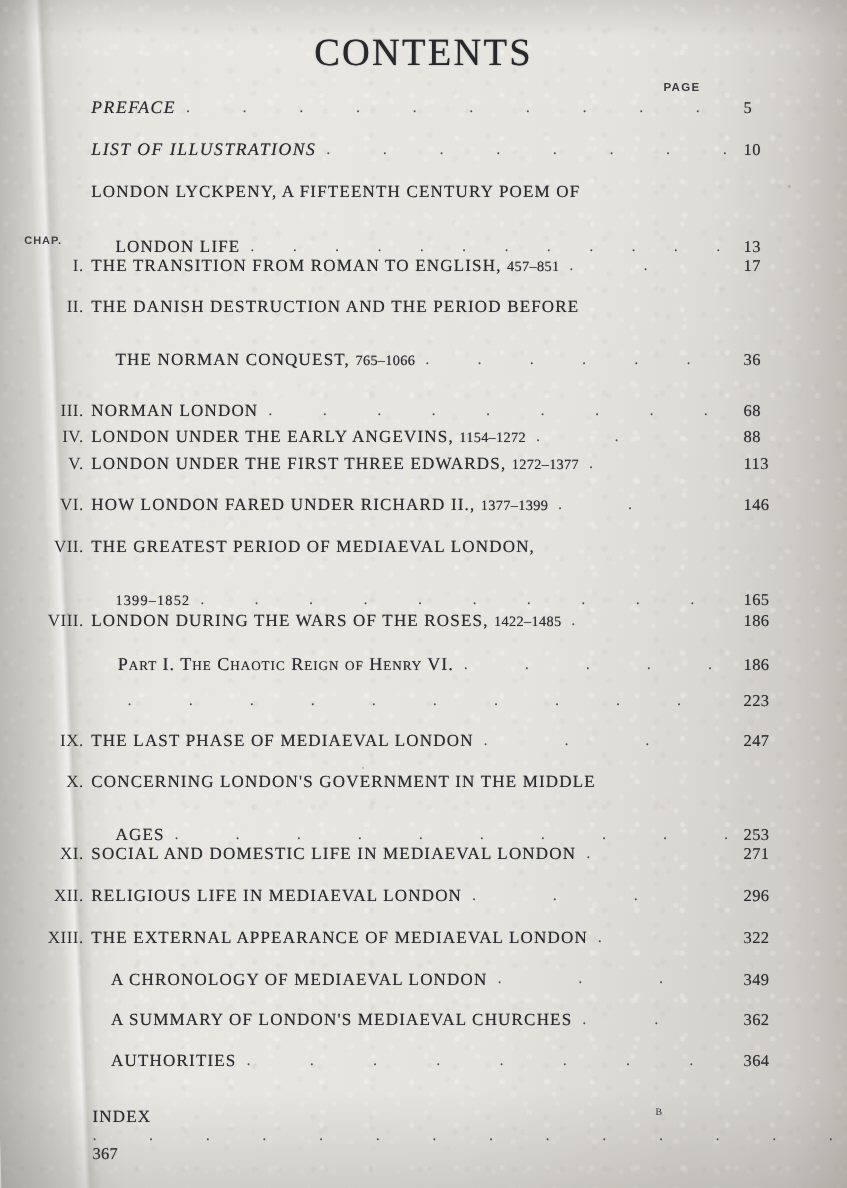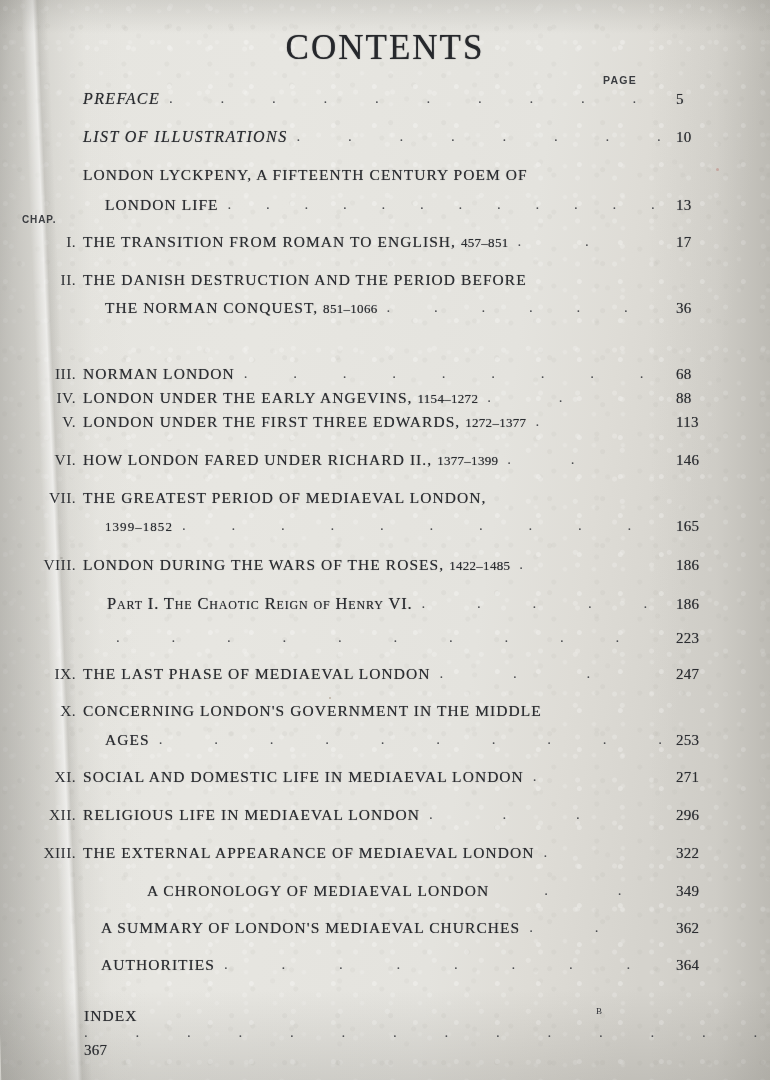--- a/index.html
+++ b/index.html
@@ -196,21 +196,21 @@
   .row.front .label {
     font-style: italic;
     letter-spacing: 1.4px;
     font-size: 16px;
   }
   .row.front .leader { letter-spacing: 22px; }
 
   .row.cont {
     
   }
-  .row.cont .label { letter-spacing: 1.05px; }
+  .row.cont .label { letter-spacing: 1.05px; margin-top: 20px; }
 
   .row.part .label {
     font-variant: small-caps;
     font-size: 16.5px;
     letter-spacing: .85px;
   }
   .row.part .leader { letter-spacing: 24px; }
 
   .signature {
     position: absolute;
@@ -287,21 +287,21 @@
     </div>
 
     <div class="row" style="top:271px;">
       <span class="num">II.</span>
       <span class="label">THE DANISH DESTRUCTION AND THE PERIOD BEFORE</span>
       <span class="leader"></span>
       <span class="pg"></span>
     </div>
     <div class="row cont" style="top:299px;">
       <span class="num"></span>
-      <span class="label" style="margin-left:22px;"><span>THE NORMAN CONQUEST,</span> <span class="years">851–1066</span></span>
+      <span class="label" style="margin-left:22px;"><span>THE NORMAN CONQUEST,</span> <span class="years">765–1066</span></span>
       <span class="leader" style="letter-spacing:20px;">. . . . . . . . . . . . . . . . . . . .</span>
       <span class="pg">36</span>
     </div>
 
     <div class="row" style="top:337px;margin-top:28px;">
       <span class="num">III.</span>
       <span class="label">NORMAN LONDON</span>
       <span class="leader" style="letter-spacing:21px;">. . . . . . . . . . . . . . . . . . . .</span>
       <span class="pg">68</span>
     </div>
@@ -394,21 +394,21 @@
       <span class="pg">296</span>
     </div>
 
     <div class="row" style="top:844px;">
       <span class="num">XIII.</span>
       <span class="label">THE EXTERNAL APPEARANCE OF MEDIAEVAL LONDON</span>
       <span class="leader" style="letter-spacing:10px;">.</span>
       <span class="pg">322</span>
     </div>
 
-    <div class="row" style="top:882px; left:80px; width:638px;gap:46px;">
+    <div class="row" style="top:882px; left:80px; width:638px;">
       <span class="num" style="width:14px; flex-basis:14px;"></span>
       <span class="label">A CHRONOLOGY OF MEDIAEVAL LONDON</span>
       <span class="leader" style="letter-spacing:33px;">. . . .</span>
       <span class="pg">349</span>
     </div>
 
     <div class="row" style="top:919px; left:80px; width:638px;">
       <span class="num" style="width:14px; flex-basis:14px;"></span>
       <span class="label">A SUMMARY OF LONDON'S MEDIAEVAL CHURCHES</span>
       <span class="leader" style="letter-spacing:29px;">. .</span>

